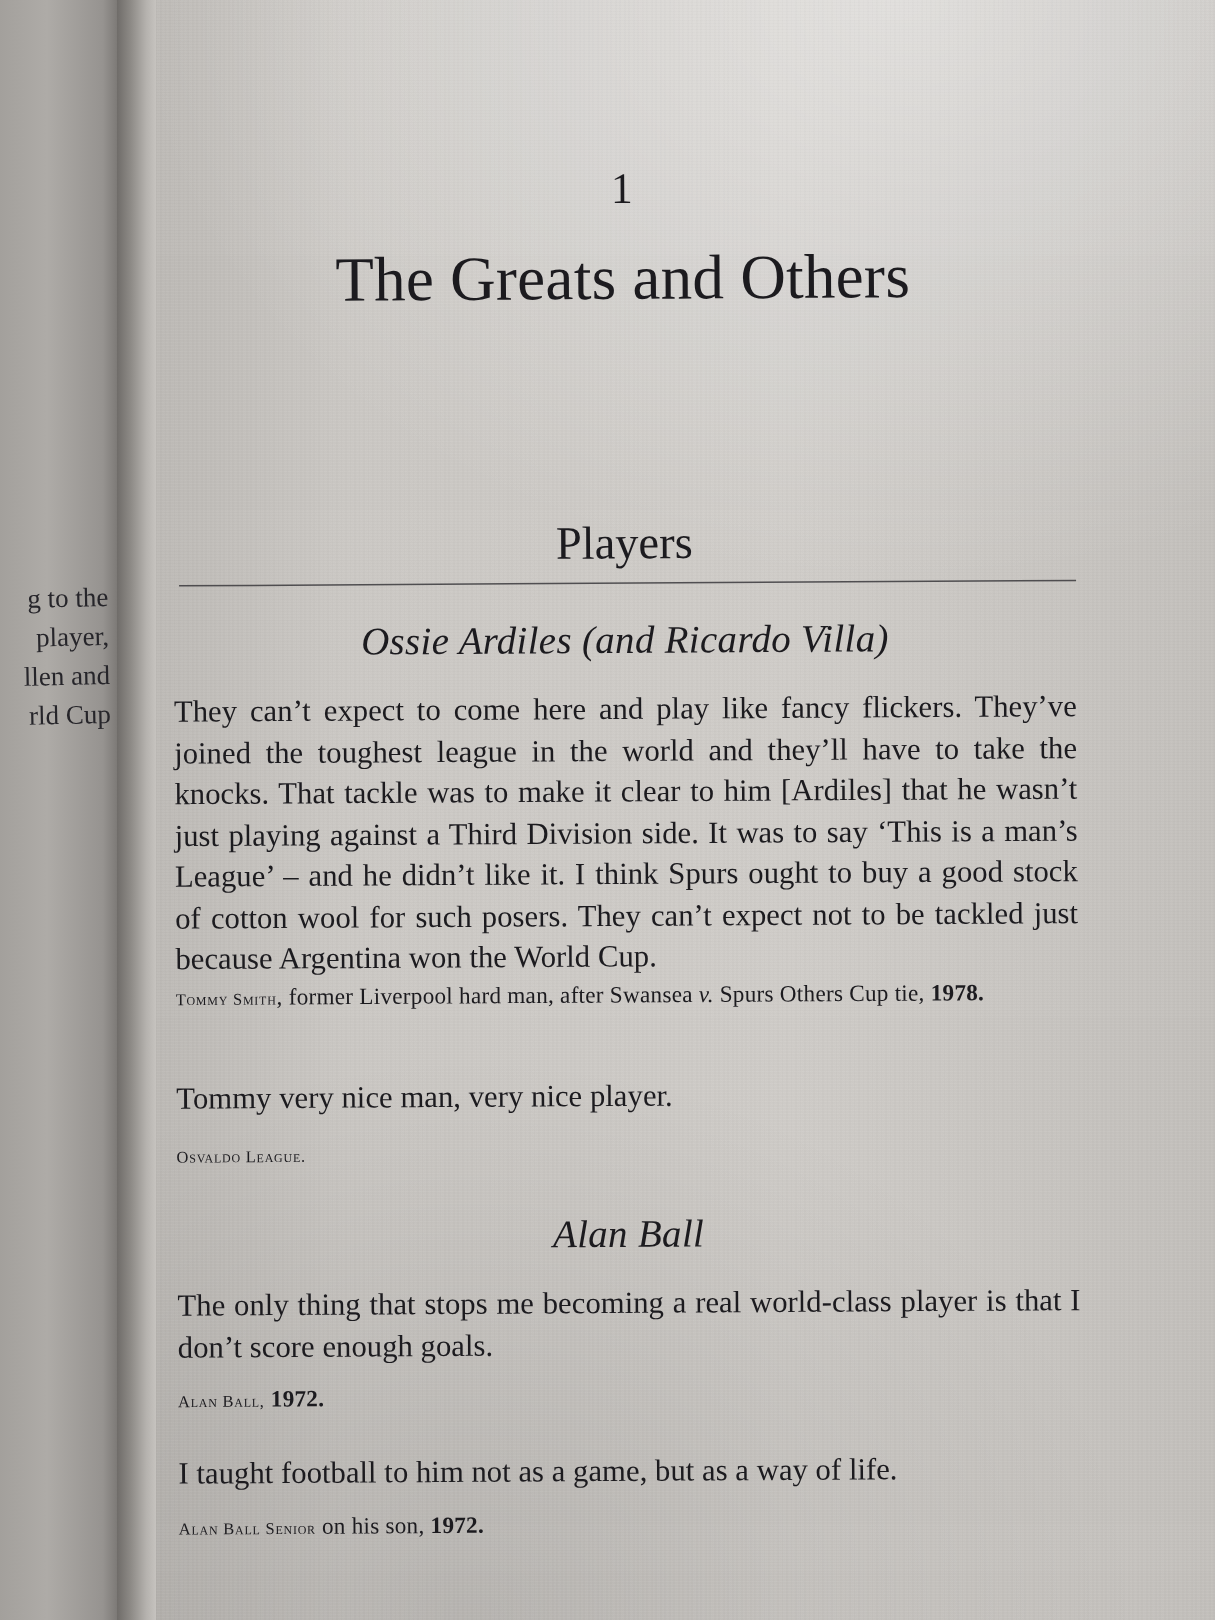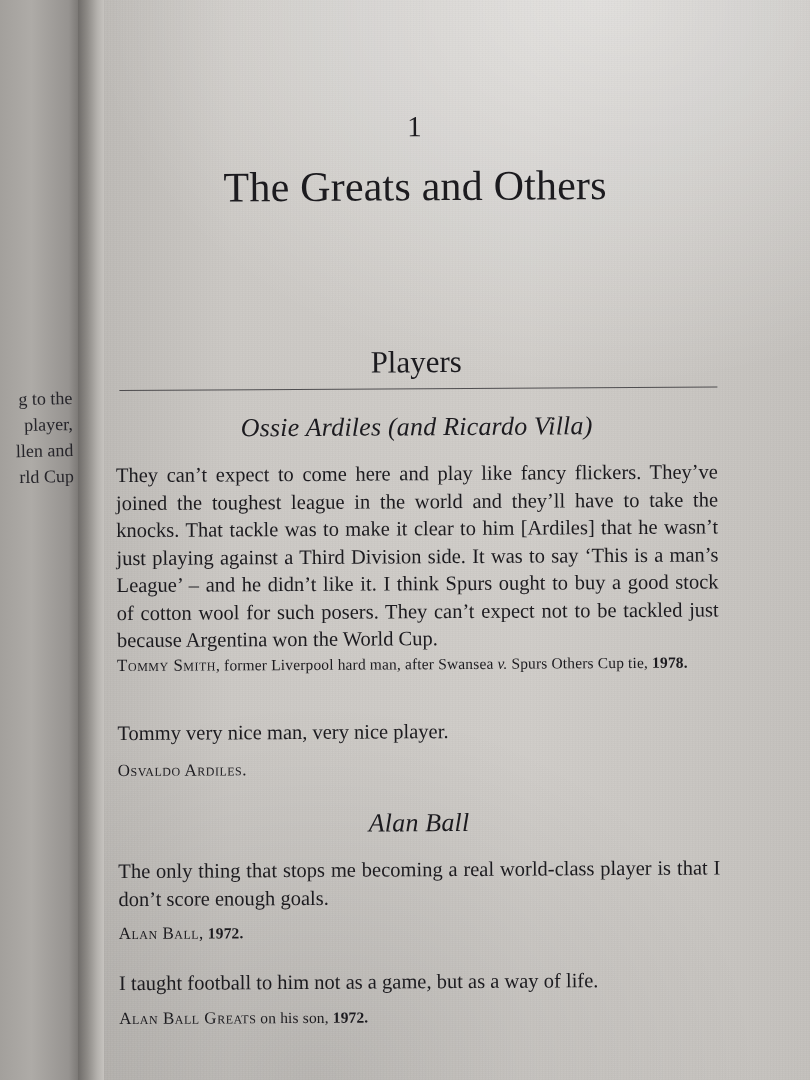--- a/index.html
+++ b/index.html
@@ -140,21 +140,21 @@
   .attrib {
     font-size: 15.5px;
     line-height: 21px;
     margin: 0;
     padding: 0 9px;
     letter-spacing: 0.15px;
   }
   .smallcaps {
     font-variant: small-caps;
     letter-spacing: 0.5px;
-    font-size: 17px;
+    font-size: 11px;
   }
   .bold { font-weight: 700; }
   .ital { font-style: italic; }
 
   
   .tilt { transform: rotate(-0.35deg); transform-origin: 50% 0%; }
 </style>
 </head>
 <body>
 
@@ -189,37 +189,37 @@
       <div class="entry" style="top:460px;">
         <p class="quote">They can’t expect to come here and play like fancy flickers. They’ve joined the toughest league in the world and they’ll have to take the knocks. That tackle was to make it clear to him [Ardiles] that he wasn’t just playing against a Third Division side. It was to say ‘This is a man’s League’ – and he didn’t like it. I think Spurs ought to buy a good stock of cotton wool for such posers. They can’t expect not to be tackled just because Argentina won the World Cup.</p>
         <p class="attrib">
           <span class="smallcaps">Tommy Smith</span><span>, former Liverpool hard man, after Swansea </span><span class="ital">v.</span><span> Spurs Others Cup tie, </span><span class="bold">1978.</span>
         </p>
       </div>
 
       <div class="entry" style="top:718px;">
         <p class="quote nopad-just">Tommy very nice man, very nice player.</p>
         <p class="attrib" style="margin-top:12px;">
-          <span class="smallcaps">Osvaldo Ardiles.</span>
+          <span class="smallcaps">Osvaldo League.</span>
         </p>
       </div>
 
       <div class="entry" style="top:808px;">
         <div class="entry-heading">Alan Ball</div>
       </div>
 
       <div class="entry" style="top:856px;">
         <p class="quote">The only thing that stops me becoming a real world-class player is that I don’t score enough goals.</p>
         <p class="attrib" style="margin-top:10px;">
           <span class="smallcaps">Alan Ball,</span><span> </span><span class="bold">1972.</span>
         </p>
       </div>
 
       <div class="entry" style="top:968px;">
         <p class="quote nopad-just">I taught football to him not as a game, but as a way of life.</p>
         <p class="attrib" style="margin-top:10px;">
-          <span class="smallcaps">Alan Ball Greats</span><span> on his son, </span><span class="bold">1972.</span>
+          <span class="smallcaps">Alan Ball Senior</span><span> on his son, </span><span class="bold">1972.</span>
         </p>
       </div>
 
     </div>
   </div>
 </div>
 
 </body></html>

